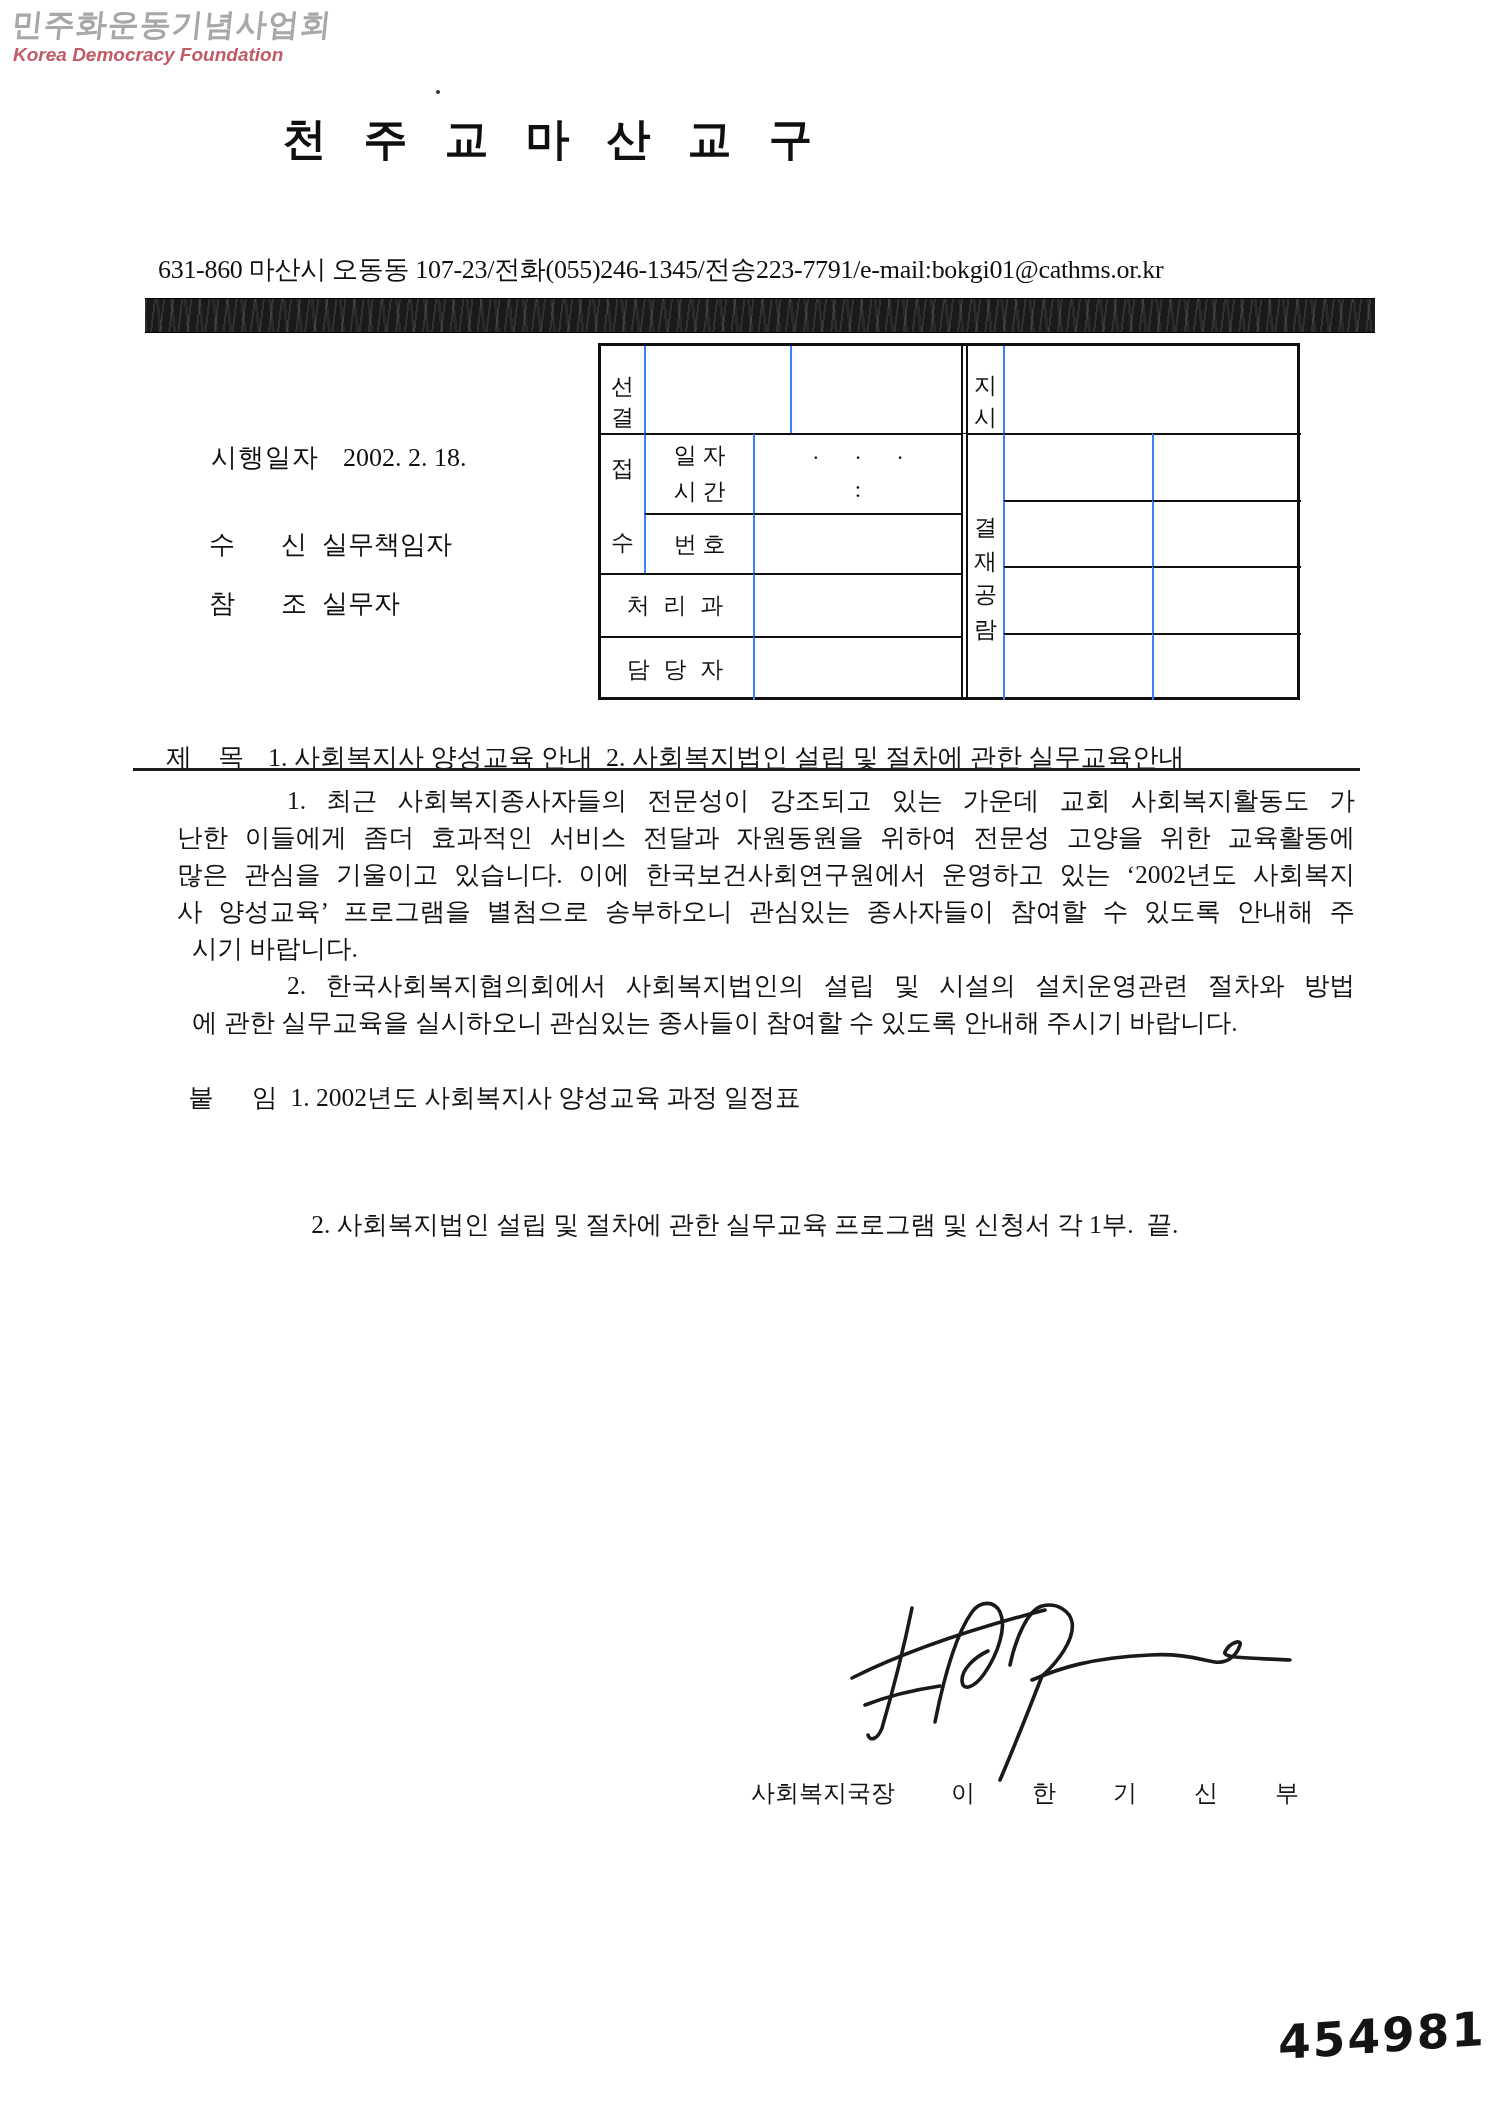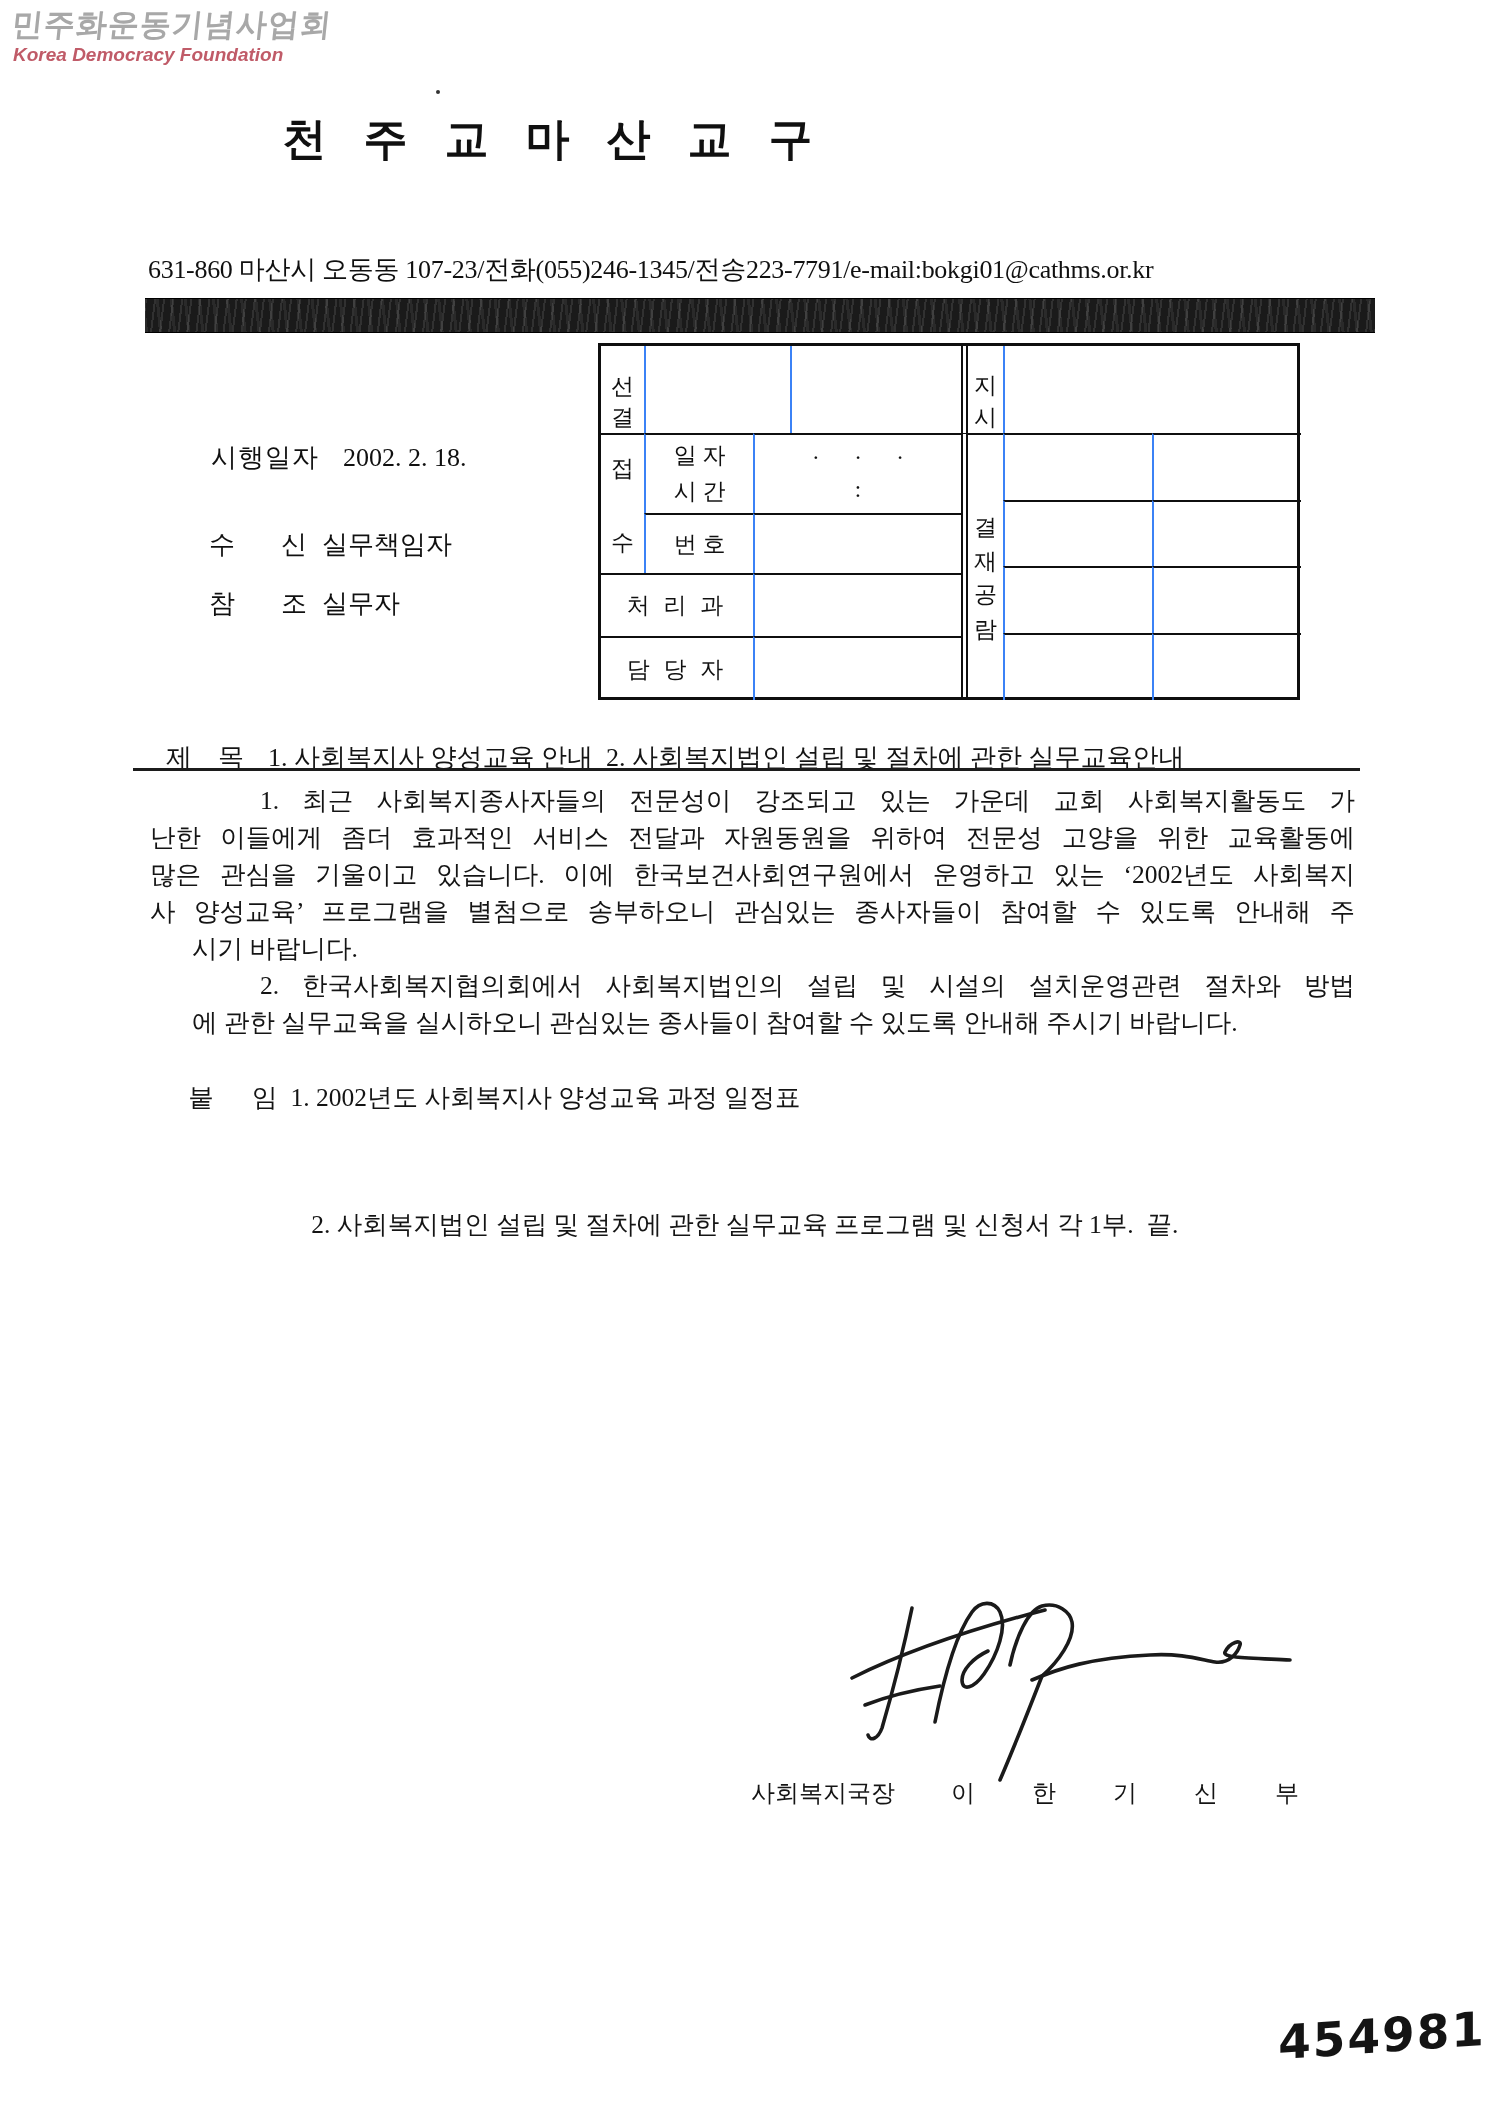--- a/index.html
+++ b/index.html
@@ -20,21 +20,21 @@
     font-family:"Liberation Sans",sans-serif;
   }
   
   .doc-title {
     position:absolute; left:140px; top:110px; width:820px; text-align:center;
     font-size:44px; font-weight:bold; letter-spacing:5px; word-spacing:16px;
     white-space:pre; color:#101010;
   }
   .title-dot { position:absolute; left:436px; top:90px; width:4px; height:4px; background:#333; border-radius:50%; }
   .addr-line {
-    position:absolute; left:148px; top:252px; font-size:26px; white-space:pre;
+    position:absolute; left:158px; top:252px; font-size:26px; white-space:pre;
     letter-spacing:-0.3px; color:#101010;text-align:right;
   }
   .black-bar {
     position:absolute; left:145px; top:298px; width:1230px; height:33px;
     background-color:#1a1a1a;
     background-image:
       repeating-linear-gradient(97deg, rgba(255,255,255,0.10) 0 2px, rgba(0,0,0,0) 2px 9px),
       repeating-linear-gradient(84deg, rgba(255,255,255,0.07) 0 3px, rgba(0,0,0,0) 3px 14px);
     border-top:1px solid #000; border-bottom:1px solid #000;
   }
@@ -58,21 +58,21 @@
   .tc.dbl { border-left:7px double #0f0f0f; }
   .v { writing-mode:vertical-rl; text-orientation:upright; }
   .stack { flex-direction:column; justify-content:center; line-height:36px; }
   .dotcell { flex-direction:column; justify-content:center; line-height:32px; }
   
   .subject { position:absolute; left:140px; top:710px; font-size:26px; white-space:pre; }
   .subject .sub-label { letter-spacing:0px; }
   .rule { position:absolute; left:133px; top:768px; width:1227px; height:3px; background:#1c1c1c; }
   
   .body-block { position:absolute; left:150px; top:782px; width:1205px; font-size:25.5px; line-height:37px; }
-  .bl { text-align:justify; text-align-last:justify; }
+  .bl { text-align:justify; text-align-last:justify;margin-left:27px; }
   .bl-last { text-align:left;margin-left:42px; }
   .indent { padding-left:110px; }
   .attach-row { margin-top:1px; white-space:pre; }
   .attach-item2 { margin-top:16px; padding-left:123px; white-space:pre; }
   
   .sig-svg { position:absolute; left:810px; top:1592px; }
   .sig-row { position:absolute; left:727px; top:1750px; font-size:24px; white-space:pre; }
   .sig-name { margin-left:56px; letter-spacing:7px; word-spacing:12px; }
   
   .doc-number {

